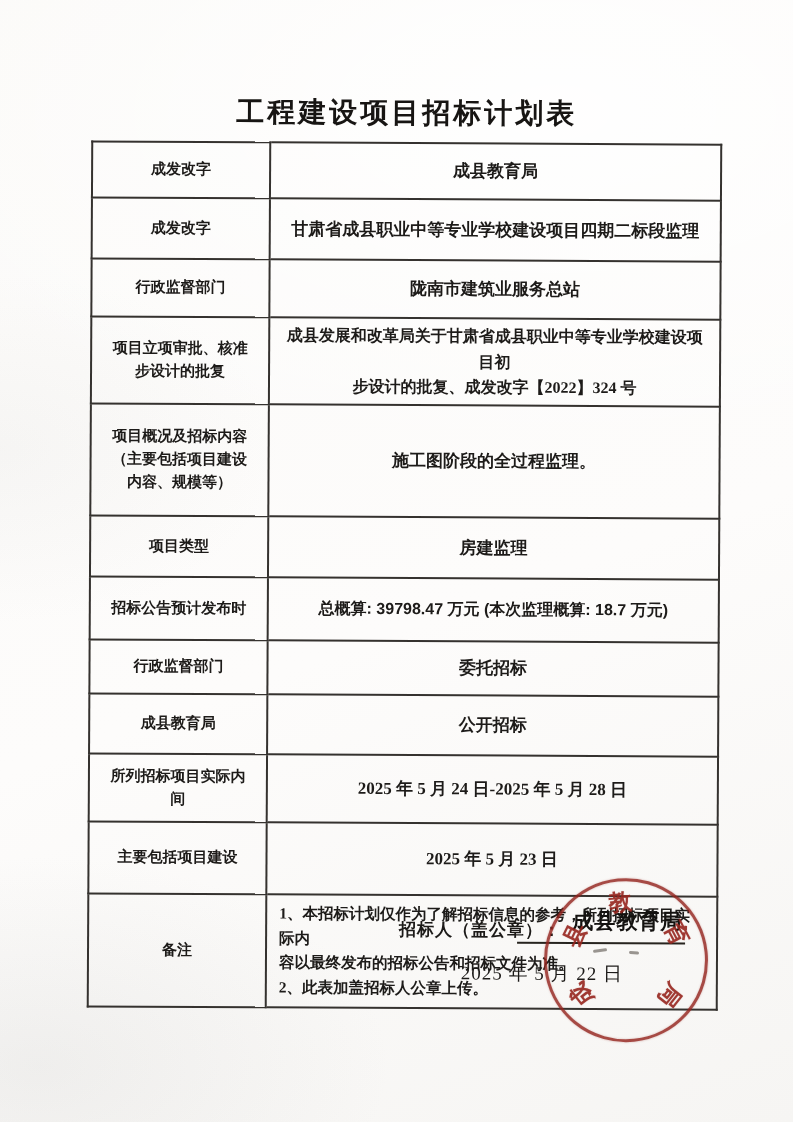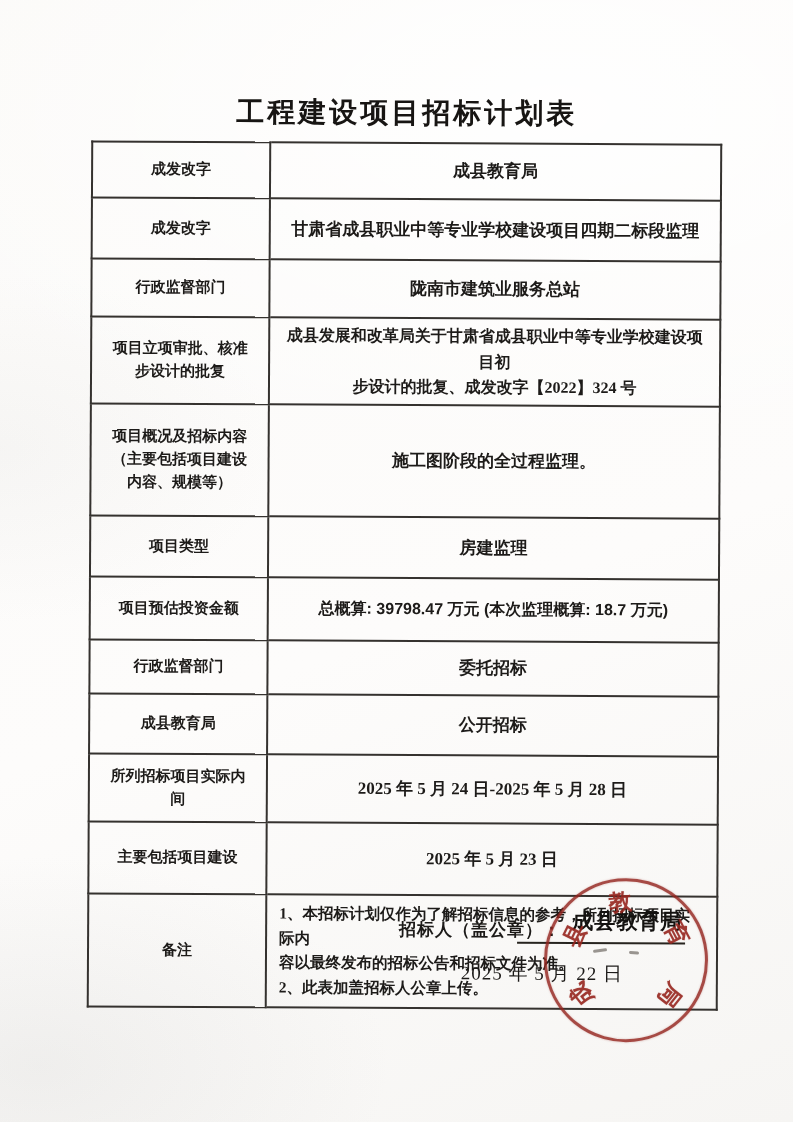--- a/index.html
+++ b/index.html
@@ -119,21 +119,21 @@
         <td class="lbl" style="height:102px">项目概况及招标内容
 （主要包括项目建设
 内容、规模等）</td>
         <td class="val">施工图阶段的全过程监理。</td>
       </tr>
       <tr>
         <td class="lbl" style="height:51px">项目类型</td>
         <td class="val">房建监理</td>
       </tr>
       <tr>
-        <td class="lbl" style="height:53px">项目预估投资金额</td>
+        <td class="lbl" style="height:53px">招标公告预计发布时</td>
         <td class="val val-sans">总概算: 39798.47 万元 (本次监理概算: 18.7 万元)</td>
       </tr>
       <tr>
         <td class="lbl" style="height:44px">行政监督部门</td>
         <td class="val">委托招标</td>
       </tr>
       <tr>
         <td class="lbl" style="height:50px">成县教育局</td>
         <td class="val">公开招标</td>
       </tr>

